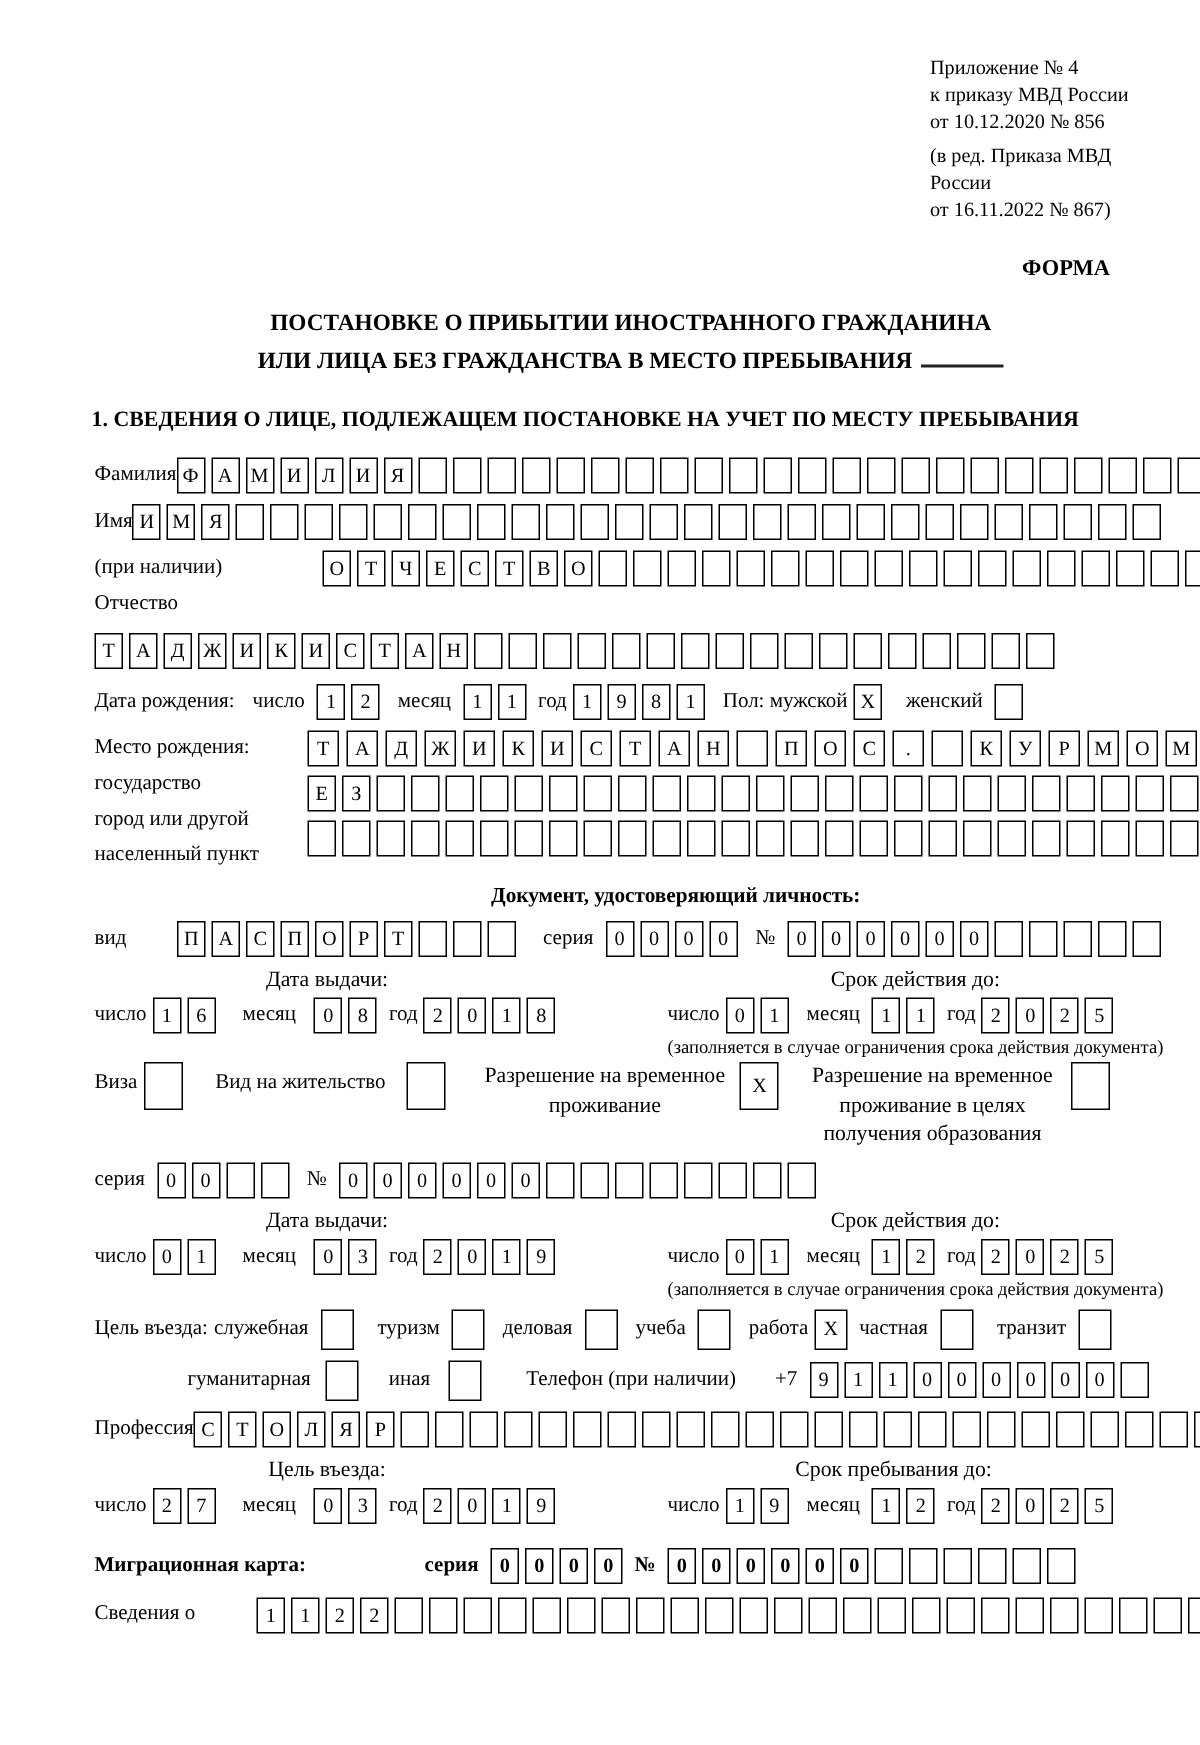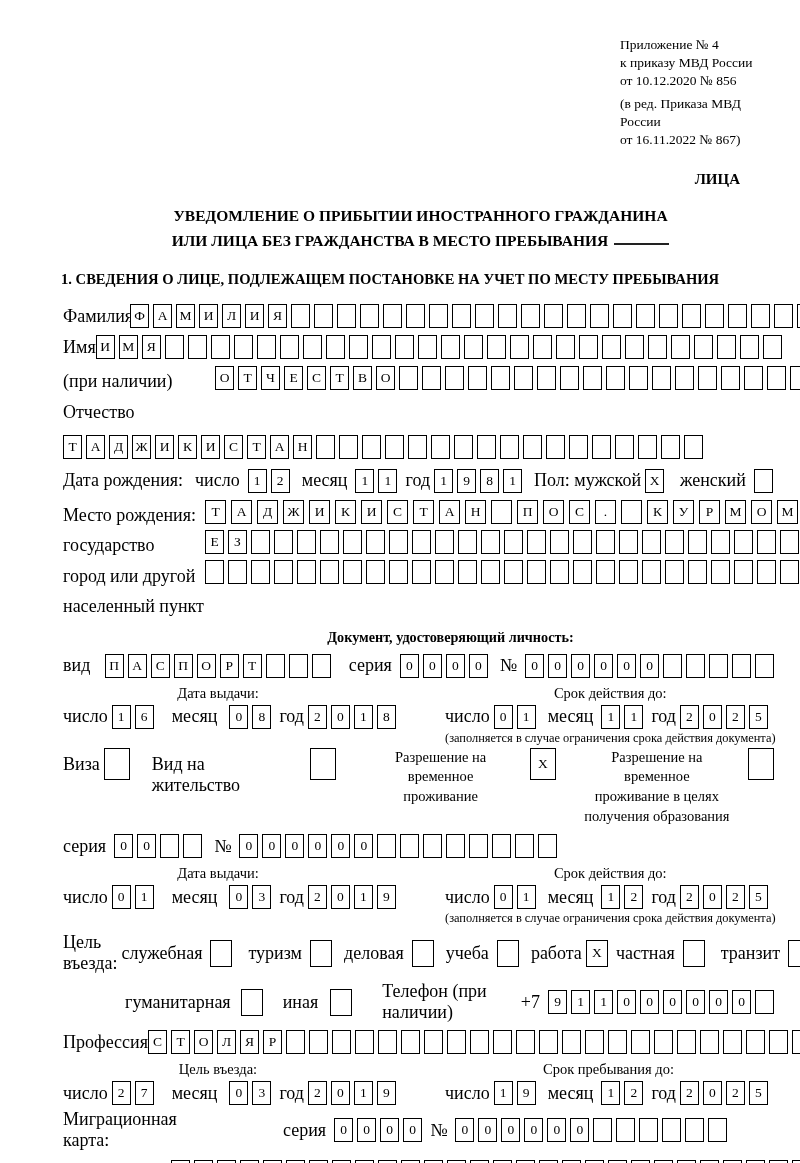--- a/index.html
+++ b/index.html
@@ -4,21 +4,21 @@
 <style>
   html,body{margin:0;padding:0;background:#fff;color:#000;}
   body{width:800px;height:1163px;font-family:"Liberation Serif","DejaVu Serif",serif;overflow:hidden;}
   .page{box-sizing:border-box;width:800px;padding:36px 22px 10px 63px;}
   .appendix{margin-left:557px;font-size:13.5px;line-height:1.35;}
   .appendix .gap{height:4px;}
   .forma{font-weight:bold;font-size:15px;text-align:right;margin:22px 38px 0 0;}
   .title{font-weight:bold;font-size:15.5px;text-align:center;margin-top:16px;line-height:1.5;}
   .title-underline{display:inline-block;width:55px;border-bottom:2px solid #222;height:1em;margin-left:6px;}
   .sect{font-weight:bold;font-size:14.6px;margin:20px 0 16px -2px;}
-  .lbl{font-size:18px;}
+  .lbl{font-size:14px;}
   .row{display:flex;align-items:center;margin-bottom:7px;}
   .rowtop{display:flex;align-items:flex-start;margin-bottom:7px;}
   .cells{display:flex;flex:none;}
   .cell{flex:none;width:17px;height:22px;border:1.5px solid #000;margin-right:4px;display:flex;align-items:center;justify-content:center;font-size:13.5px;background:#fff;}
   .wide .cell{width:19px;margin-right:5px;}
   .cb .cell{width:20px;height:25px;}
   .bigcb .cell{width:24px;height:30px;}
   .lblcol{flex:none;line-height:1.7;}
   .stack{display:flex;flex-direction:column;gap:6px;}
   .dates{display:flex;margin-bottom:2px;gap:12px;}
@@ -39,24 +39,24 @@
 
   <div class="appendix">
     <div>Приложение № 4</div>
     <div>к приказу МВД России</div>
     <div>от 10.12.2020 № 856</div>
     <div class="gap"></div>
     <div>(в ред. Приказа МВД России</div>
     <div>от 16.11.2022 № 867)</div>
   </div>
 
-  <div class="forma">ЛИЦА</div>
+  <div class="forma">ФОРМА</div>
 
   <div class="title">
-    <div>УВЕДОМЛЕНИЕ О ПРИБЫТИИ ИНОСТРАННОГО ГРАЖДАНИНА</div>
+    <div>ПОСТАНОВКЕ О ПРИБЫТИИ ИНОСТРАННОГО ГРАЖДАНИНА</div>
     <div><span>ИЛИ ЛИЦА БЕЗ ГРАЖДАНСТВА В МЕСТО ПРЕБЫВАНИЯ</span><span class="title-underline"></span></div>
   </div>
 
   <div class="sect">1. СВЕДЕНИЯ О ЛИЦЕ, ПОДЛЕЖАЩЕМ ПОСТАНОВКЕ НА УЧЕТ ПО МЕСТУ ПРЕБЫВАНИЯ</div>
 
   <div class="row">
     <span class="lbl" style="width:67px;">Фамилия</span>
     <span class="cells">
         <span class="cell">Ф</span>
         <span class="cell">А</span>
@@ -637,21 +637,21 @@
         <span class="cells">
             <span class="cell">2</span>
             <span class="cell">0</span>
             <span class="cell">2</span>
             <span class="cell">5</span>
           </span>
       </div>
     </div>
   </div>
 
-  <div class="row" style="margin-top:4px;">
+  <div class="row" style="margin-top:16px;font-weight:bold;">
     <span class="lbl" style="width:162px;">Миграционная карта:</span>
     <span class="lbl mr8" style="margin-left:58px;">серия</span>
     <span class="cells mr4">
         <span class="cell">0</span>
         <span class="cell">0</span>
         <span class="cell">0</span>
         <span class="cell">0</span>
       </span>
     <span class="lbl mr8">№</span>
     <span class="cells">

